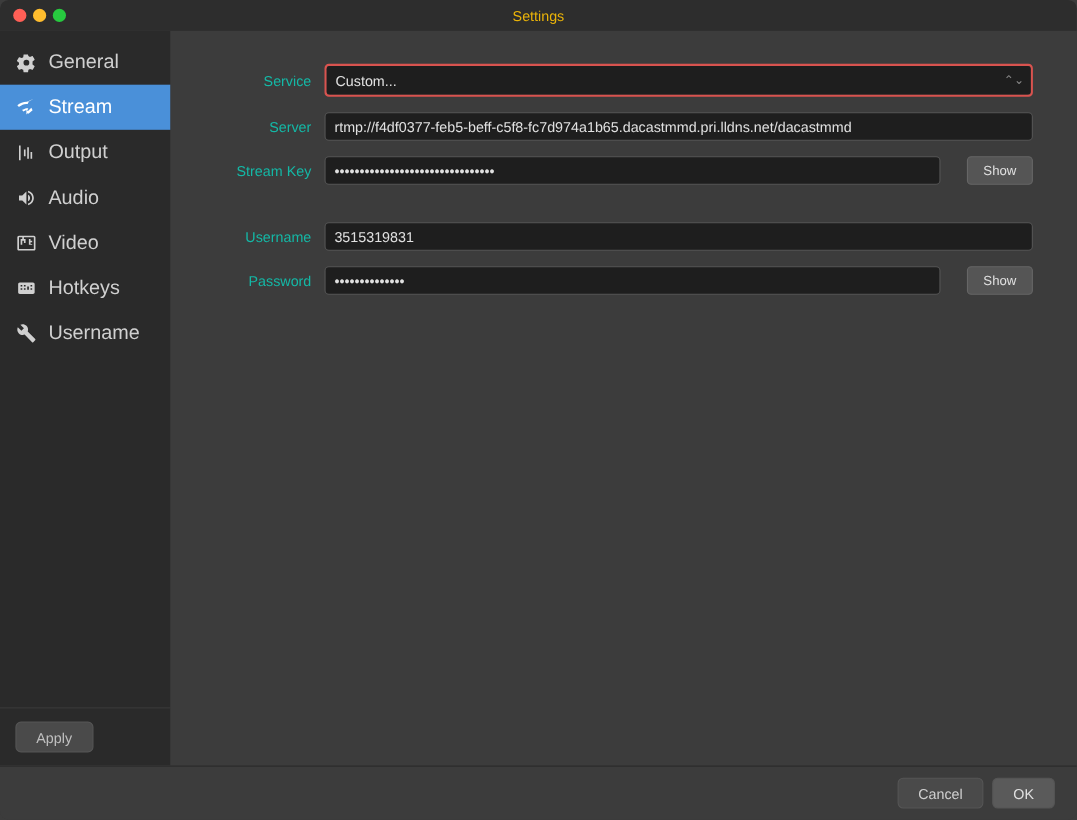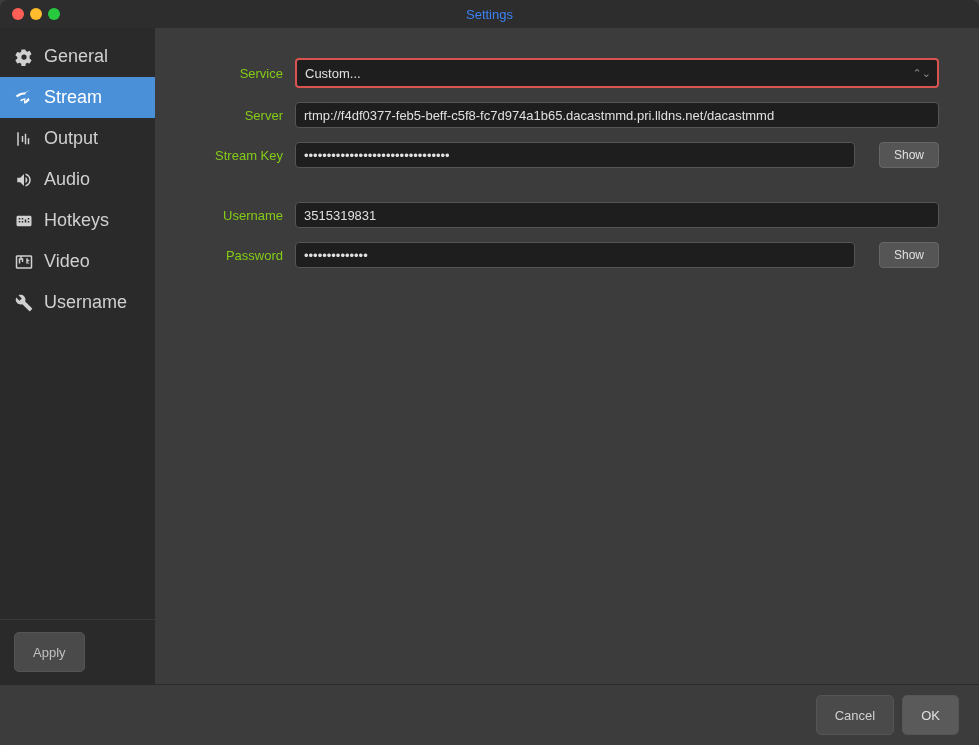--- a/index.html
+++ b/index.html
@@ -44,21 +44,21 @@
     .traffic-light {
       width: 12px;
       height: 12px;
       border-radius: 50%;
     }
     .tl-close { background: #ff5f56; }
     .tl-minimize { background: #ffbd2e; }
     .tl-maximize { background: #27c93f; }
 
     .title-text {
-      color: #3b82f6;
+      color: #eab308;
       font-size: 13px;
       font-weight: 500;
     }
 
     .content {
       display: flex;
       flex: 1;
       overflow: hidden;
     }
 
@@ -126,21 +126,21 @@
     .form-row {
       display: flex;
       align-items: center;
       margin-bottom: 14px;
     }
 
     .form-label {
       width: 100px;
       text-align: right;
       padding-right: 12px;
-      color: #84cc16;
+      color: #14b8a6;
       font-size: 13px;
       flex-shrink: 0;
     }
 
     .form-input {
       flex: 1;
       height: 26px;
       background: #1e1e1e;
       border: 1px solid #555;
       border-radius: 4px;
@@ -236,21 +236,21 @@
     .footer-left {
       display: flex;
     }
 
     .footer-right {
       display: flex;
       gap: 8px;
     }
 
     .btn-apply, .btn-cancel, .btn-ok {
-      height: 40px;
+      height: 28px;
       padding: 0 18px;
       border-radius: 5px;
       font-size: 13px;
       cursor: pointer;
       border: 1px solid #555;
       text-align: right;
     }
 
     .btn-apply {
       background: #4a4a4a;
@@ -323,33 +323,33 @@
             <svg width="18" height="18" viewBox="0 0 24 24">
               <path d="M3 9v6h4l5 5V4L7 9H3zm13.5 3c0-1.77-1.02-3.29-2.5-4.03v8.05c1.48-.73 2.5-2.25 2.5-4.02zM14 3.23v2.06c2.89.86 5 3.54 5 6.71s-2.11 5.85-5 6.71v2.06c4.01-.91 7-4.49 7-8.77s-2.99-7.86-7-8.77z"></path>
             </svg>
           </div>
           <span class="sidebar-label">Audio</span>
         </div>
 
         <div class="sidebar-item">
           <div class="sidebar-icon">
             <svg width="18" height="18" viewBox="0 0 24 24">
+              <path d="M21 3H3C1.89 3 1 3.89 1 5v14c0 1.1.89 2 2 2h18c1.1 0 2-.9 2-2V5c0-1.11-.9-2-2-2zm0 16H3V5h18v14zm-10-7h-2V9H7v5H5V7h2V5h2v2h2v5zm6 1v-2h2v-2h-2V7h-2v7h4v-1h-2z"></path>
+            </svg>
+          </div>
+          <span class="sidebar-label">Video</span>
+        </div>
+
+        <div class="sidebar-item">
+          <div class="sidebar-icon">
+            <svg width="18" height="18" viewBox="0 0 24 24">
               <path d="M20 5H4c-1.1 0-2 .9-2 2v10c0 1.1.9 2 2 2h16c1.1 0 2-.9 2-2V7c0-1.1-.9-2-2-2zM7 10H5V8h2v2zm0 4H5v-2h2v2zm4-4H9V8h2v2zm0 4H9v-2h2v2zm4 0h-2v-4h2v4zm4 0h-2v-2h2v2zm0-4h-2V8h2v2z"></path>
             </svg>
           </div>
           <span class="sidebar-label">Hotkeys</span>
-        </div>
-
-        <div class="sidebar-item">
-          <div class="sidebar-icon">
-            <svg width="18" height="18" viewBox="0 0 24 24">
-              <path d="M21 3H3C1.89 3 1 3.89 1 5v14c0 1.1.89 2 2 2h18c1.1 0 2-.9 2-2V5c0-1.11-.9-2-2-2zm0 16H3V5h18v14zm-10-7h-2V9H7v5H5V7h2V5h2v2h2v5zm6 1v-2h2v-2h-2V7h-2v7h4v-1h-2z"></path>
-            </svg>
-          </div>
-          <span class="sidebar-label">Video</span>
         </div>
 
         <div class="sidebar-item">
           <div class="sidebar-icon">
             <svg width="18" height="18" viewBox="0 0 24 24">
               <path d="M22.7 19l-9.1-9.1c.9-2.3.4-5-1.5-6.9-2-2-5-2.4-7.4-1.3L9 6 6 9 1.6 4.7C.4 7.1.9 10.1 2.9 12.1c1.9 1.9 4.6 2.4 6.9 1.5l9.1 9.1c.4.4 1 .4 1.4 0l2.3-2.3c.5-.4.5-1.1.1-1.4z"></path>
             </svg>
           </div>
           <span class="sidebar-label">Username</span>
         </div>

